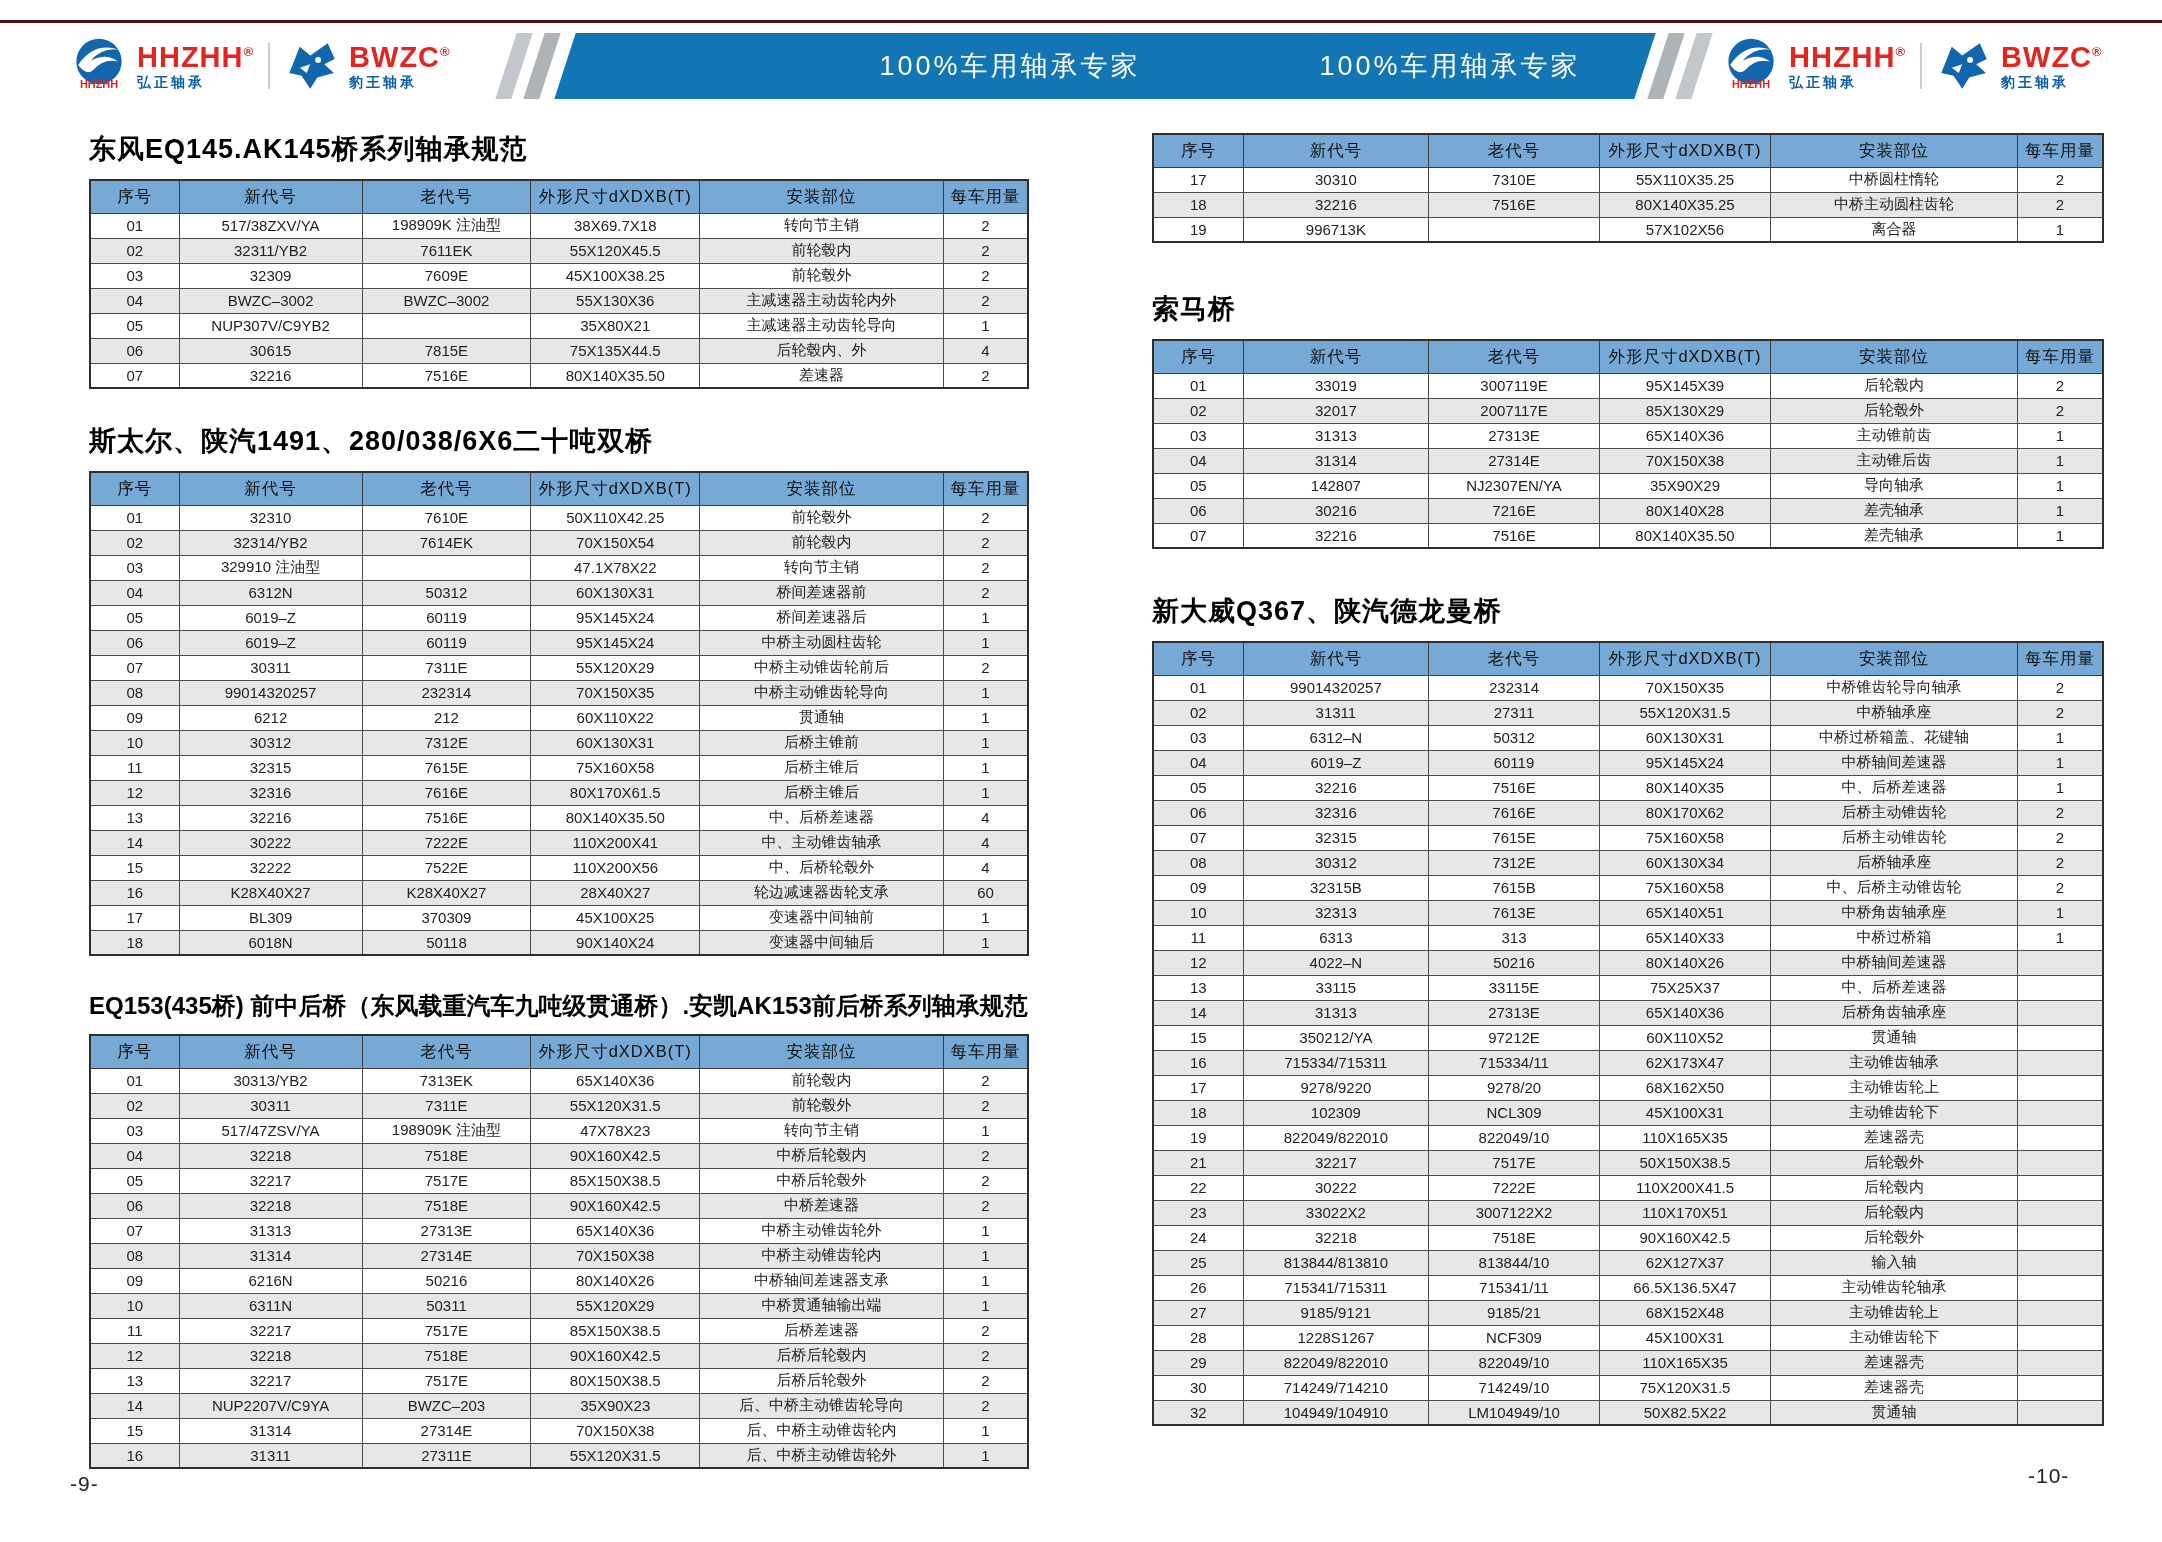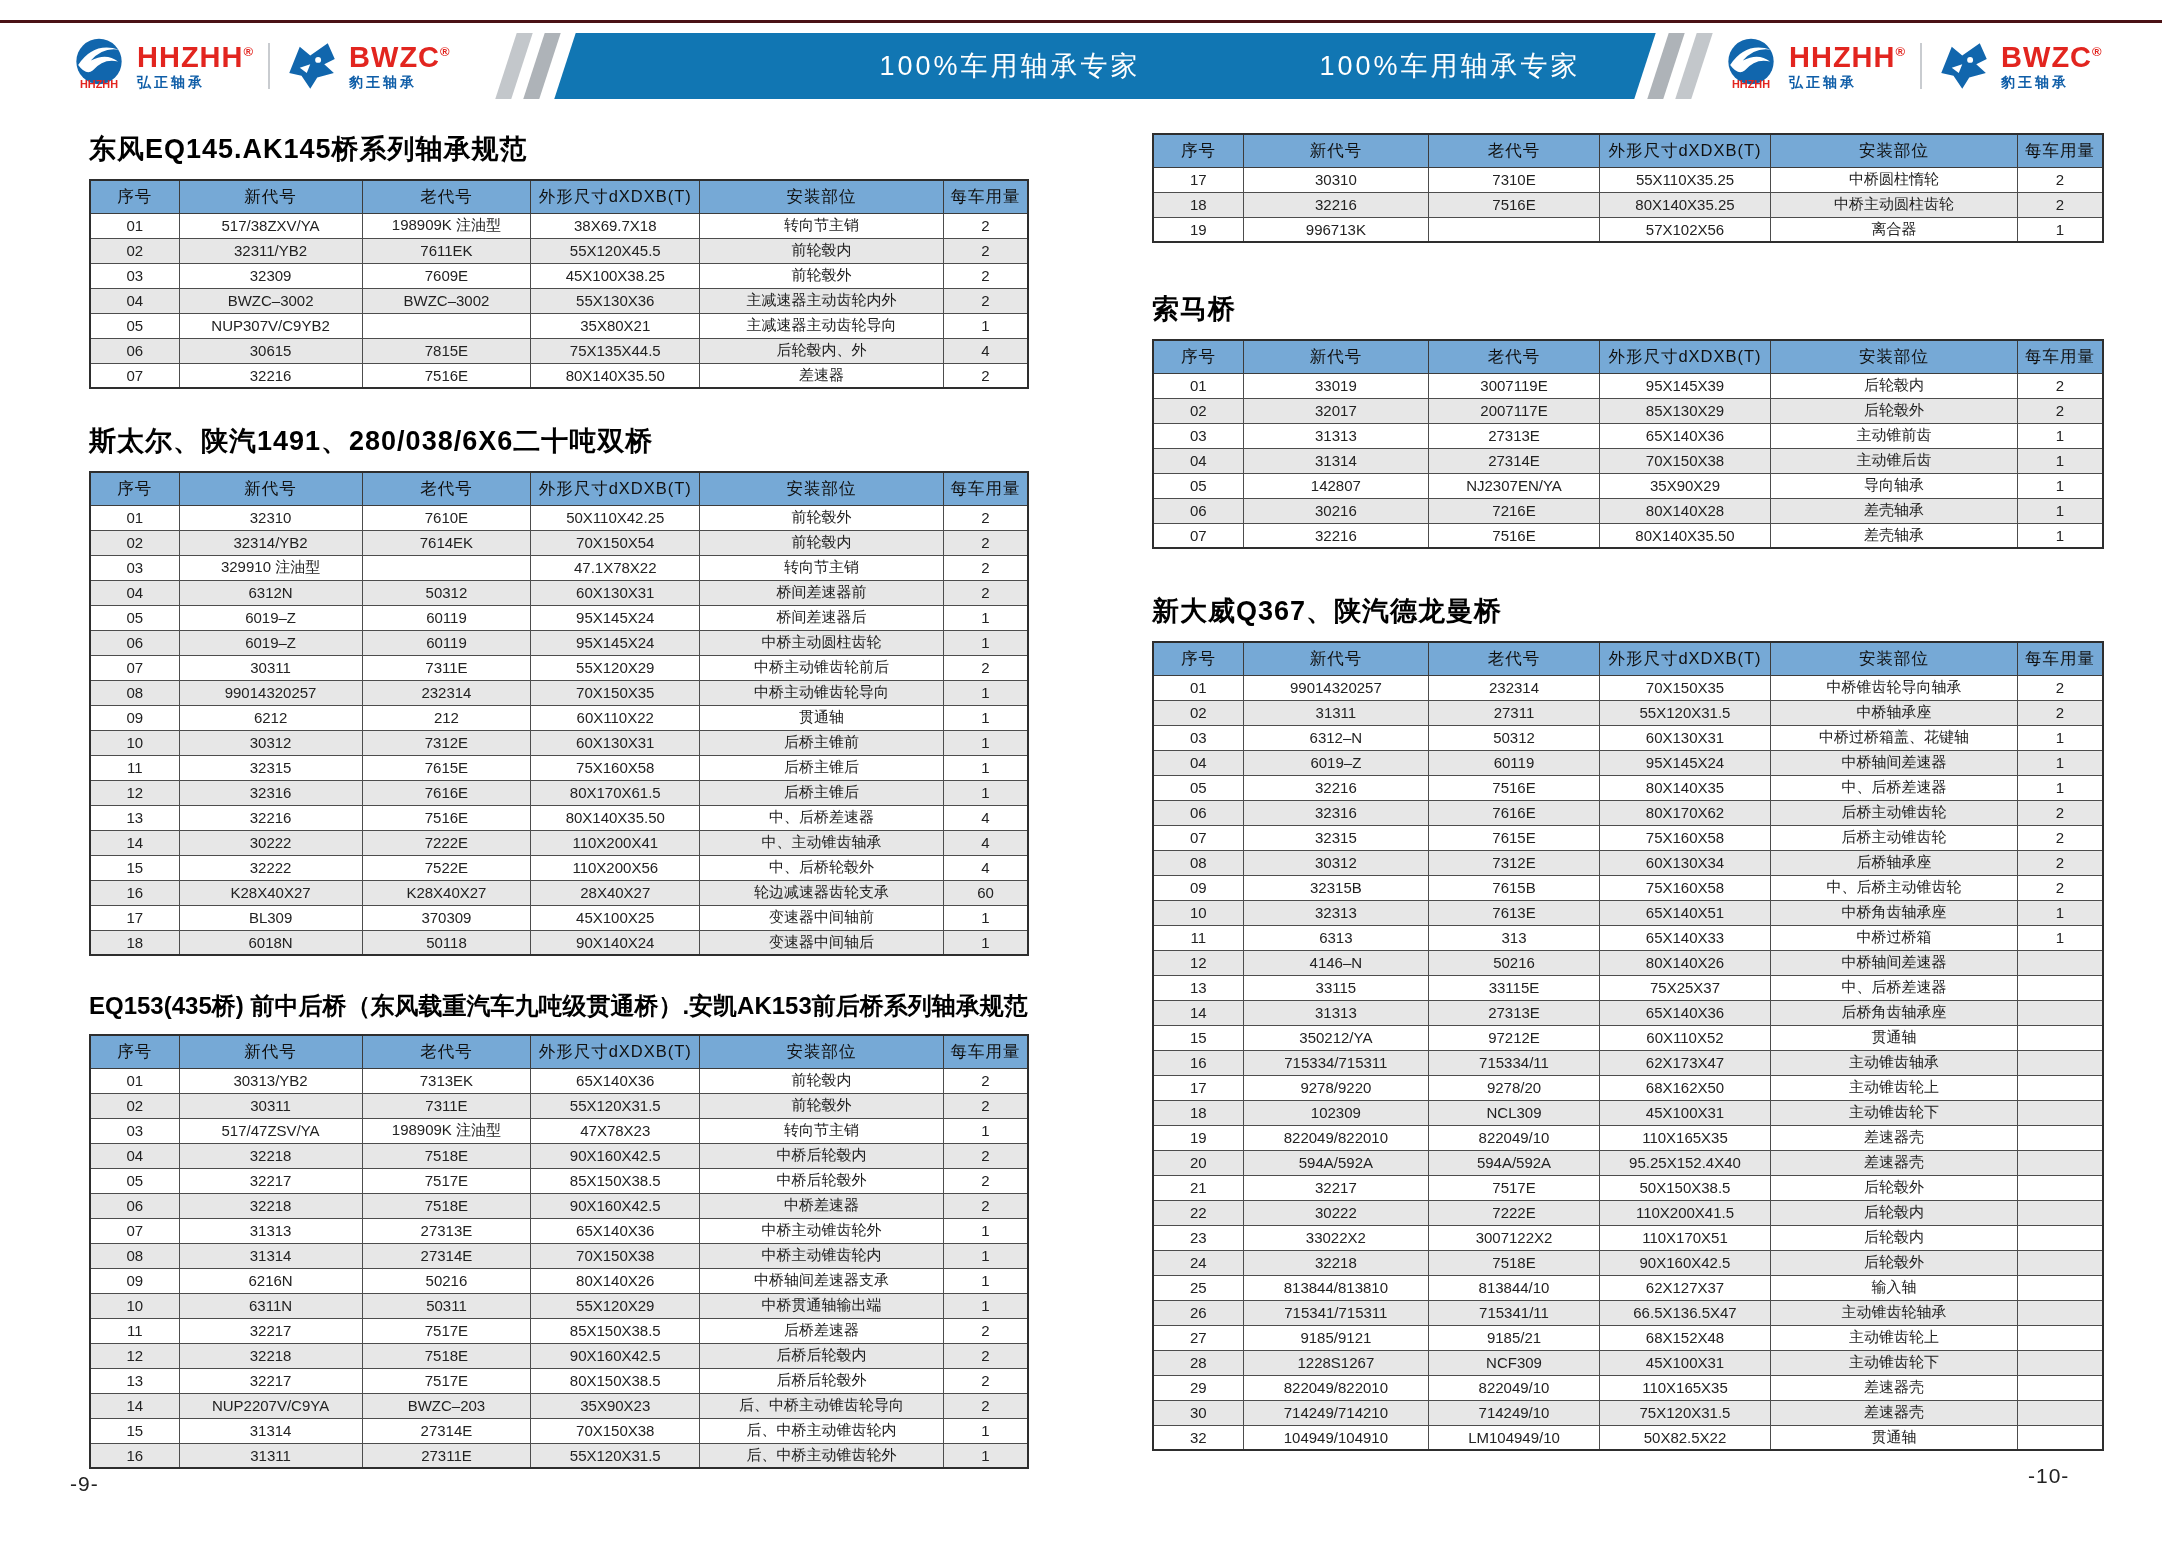--- a/index.html
+++ b/index.html
@@ -722,21 +722,21 @@
         <tr>
           <td>11</td>
           <td>6313</td>
           <td>313</td>
           <td>65X140X33</td>
           <td>中桥过桥箱</td>
           <td>1</td>
         </tr>
         <tr>
           <td>12</td>
-          <td>4146–N</td>
+          <td>4022–N</td>
           <td>50216</td>
           <td>80X140X26</td>
           <td>中桥轴间差速器</td>
           <td></td>
         </tr>
         <tr>
           <td>13</td>
           <td>33115</td>
           <td>33115E</td>
           <td>75X25X37</td>
@@ -785,28 +785,20 @@
         </tr>
         <tr>
           <td>19</td>
           <td>822049/822010</td>
           <td>822049/10</td>
           <td>110X165X35</td>
           <td>差速器壳</td>
           <td></td>
         </tr>
         <tr>
-          <td>20</td>
-          <td>594A/592A</td>
-          <td>594A/592A</td>
-          <td>95.25X152.4X40</td>
-          <td>差速器壳</td>
-          <td></td>
-        </tr>
-        <tr>
           <td>21</td>
           <td>32217</td>
           <td>7517E</td>
           <td>50X150X38.5</td>
           <td>后轮毂外</td>
           <td></td>
         </tr>
         <tr>
           <td>22</td>
           <td>30222</td>

